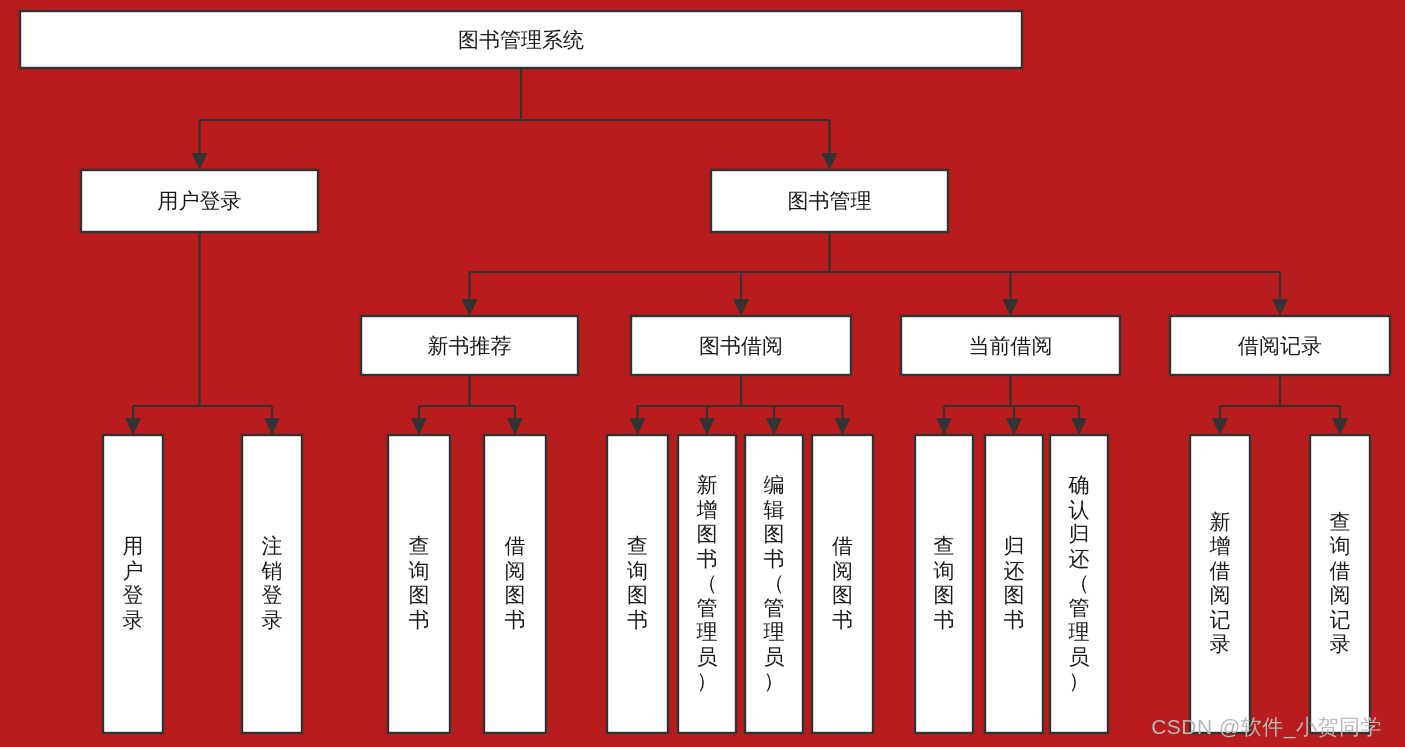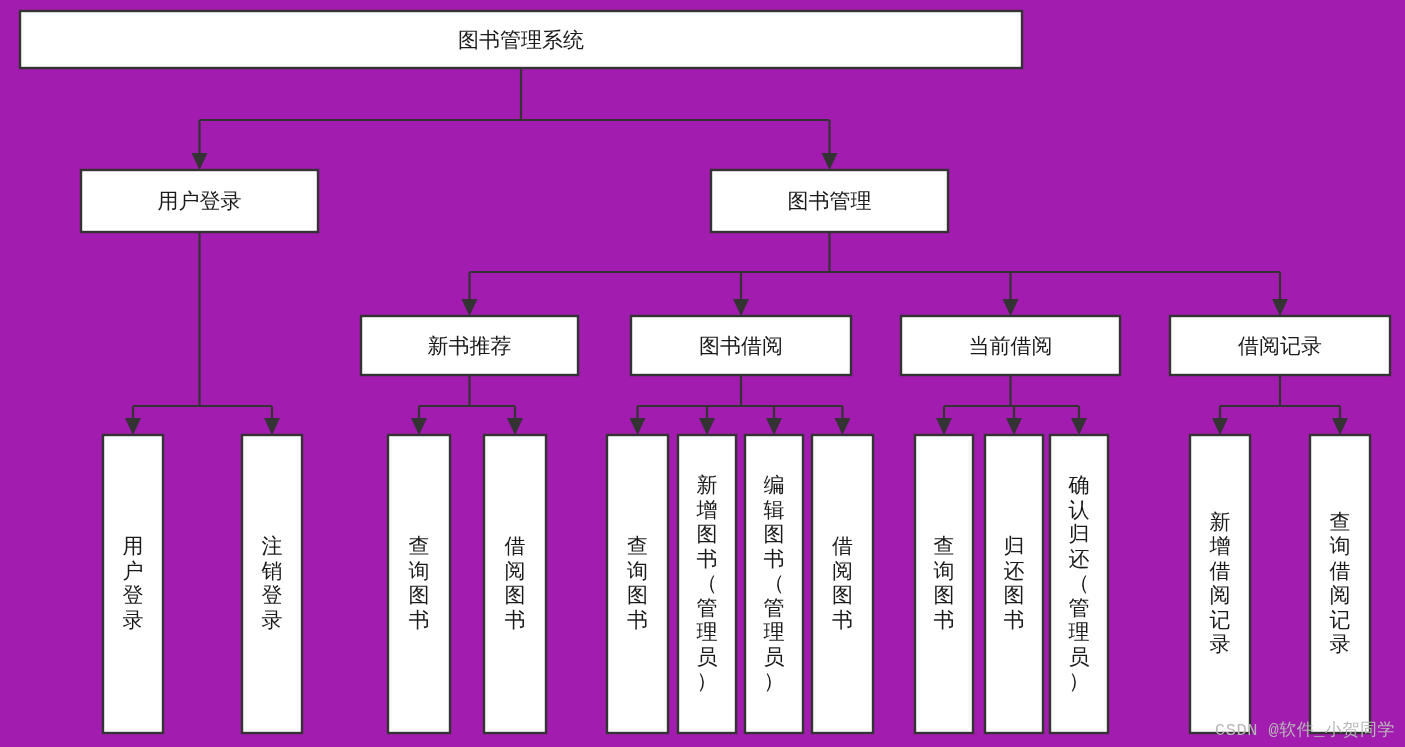--- a/index.html
+++ b/index.html
@@ -7,21 +7,21 @@
     padding: 0;
     background: #ffffff;
   }
   body {
     font-family: "DejaVu Sans", "Liberation Sans", sans-serif;
   }
   #canvas {
     position: relative;
     width: 1405px;
     height: 747px;
-    background: #a21caf;
+    background: #b91c1c;
     overflow: hidden;
   }
   #diagram-svg {
     position: absolute;
     left: 0;
     top: 0;
     width: 1405px;
     height: 747px;
   }
   .node-box {
@@ -47,24 +47,24 @@
     dominant-baseline: middle;
   }
   .node-label-v {
     font-family: "DejaVu Sans", "Liberation Sans", sans-serif;
     font-size: 21px;
     fill: #1a1a1a;
     text-anchor: middle;
   }
   .watermark {
     position: absolute;
-    right: 10px;
+    right: 23px;
     bottom: 6px;
-    font-family: Liberation Mono, monospace;
-    font-size: 17px;
+    font-family: Liberation Sans, sans-serif;
+    font-size: 21px;
     color: #b8b8b8;
     white-space: nowrap;
     letter-spacing: 0.5px;
     user-select: none;
   }
 </style>
 </head>
 <body>
 
 <div id="canvas">

